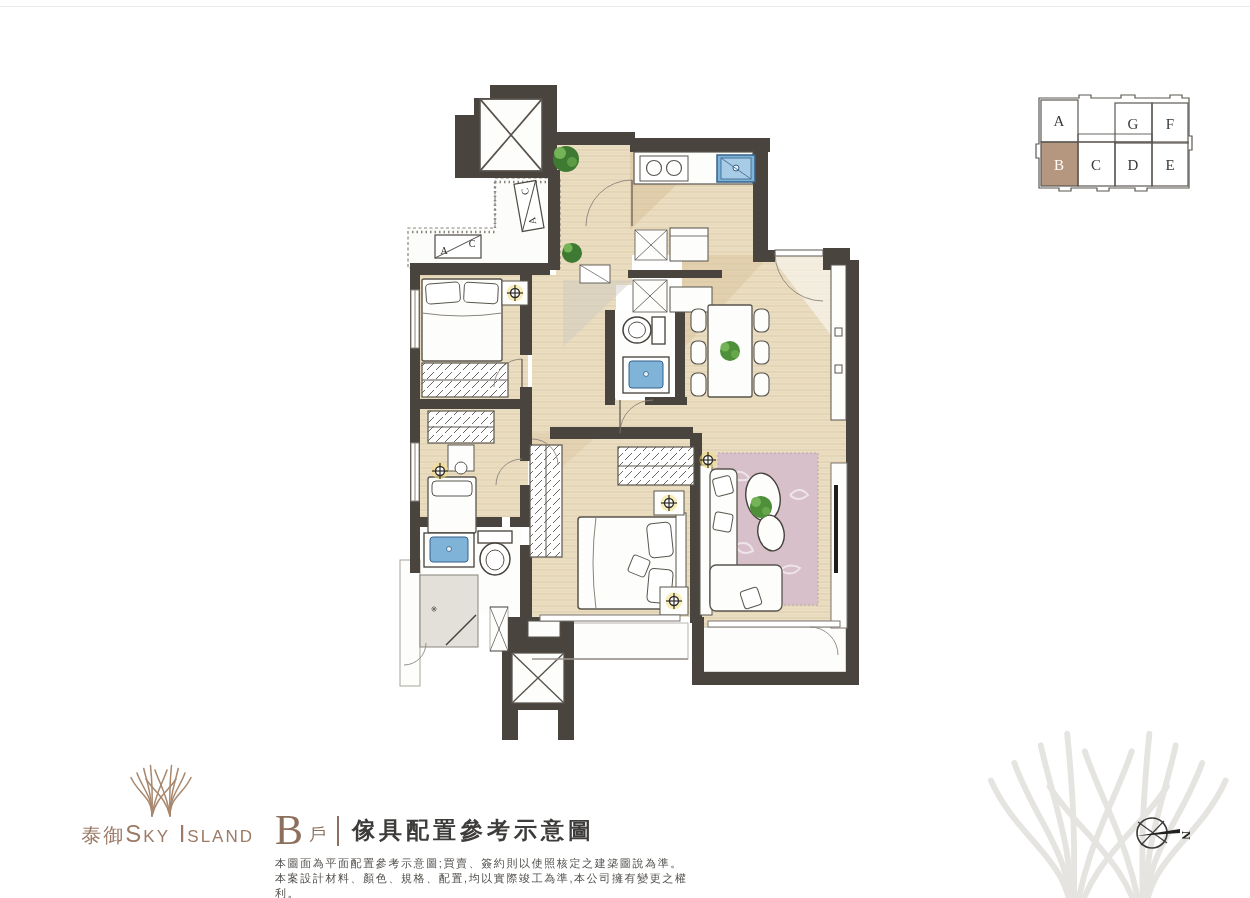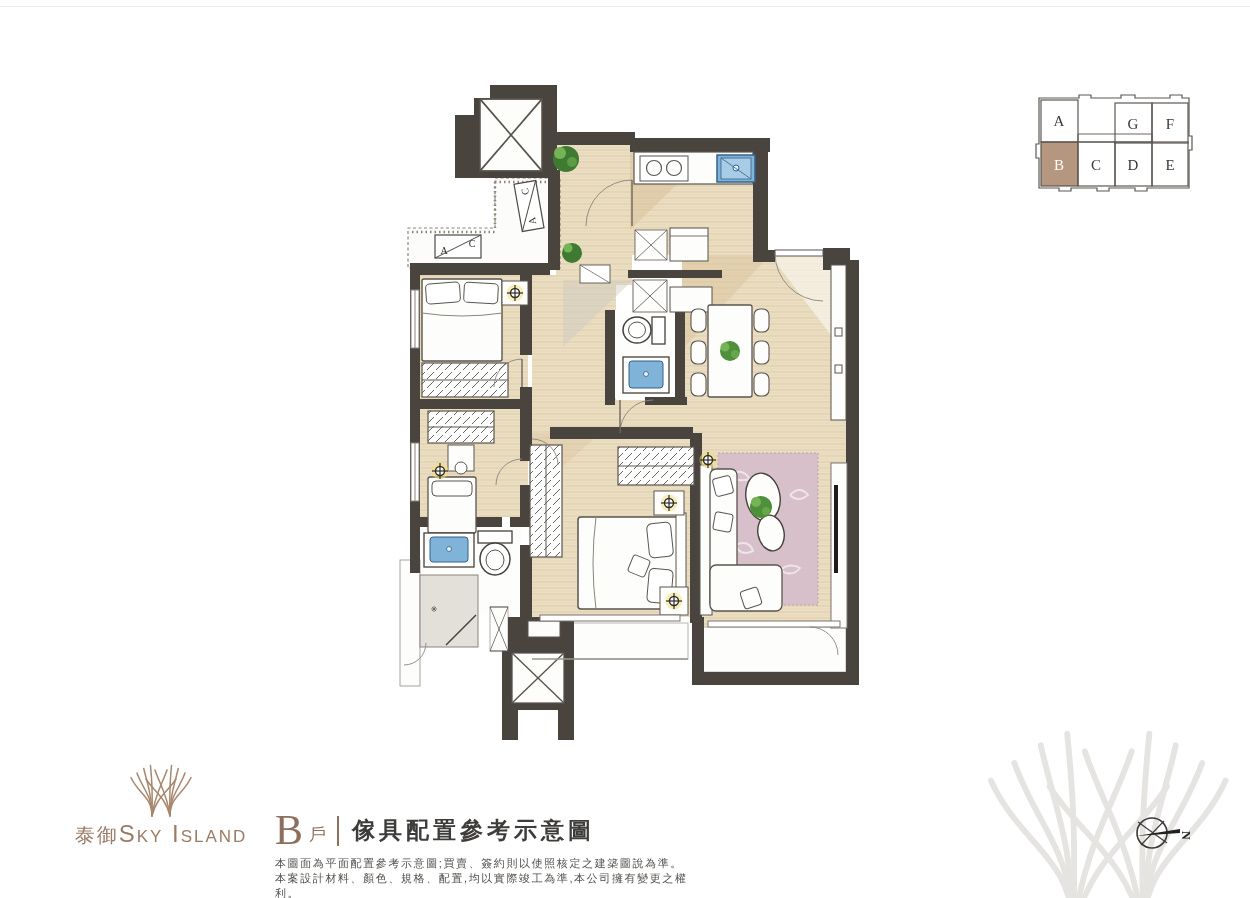--- a/index.html
+++ b/index.html
@@ -1,21 +1,21 @@
 <!DOCTYPE html>
 <html><head>
 <meta charset="utf-8">
 <style>
   html,body{margin:0;padding:0;background:#fff;}
   .canvas{position:relative;width:1250px;height:898px;background:#ffffff;overflow:hidden;
           font-family:"Liberation Sans",sans-serif;}
   .canvas:before{content:"";position:absolute;left:0;top:6px;width:100%;height:1px;background:#eceae7;}
   .abs{position:absolute;}
   
-  .logo-block{left:68px;top:758px;width:186px;text-align:center;color:#9b7b66;}
+  .logo-block{left:68px;top:758px;width:186px;text-align:right;color:#9b7b66;}
   .logo-text{margin-top:2px;font-size:21px;letter-spacing:1px;white-space:nowrap;}
   .logo-cn{font-size:20px;letter-spacing:2px;}
   .logo-en{font-variant:small-caps;font-size:24px;letter-spacing:2px;}
   
   .title-block{left:275px;top:776px;width:420px;color:#3d3c3a;}
   .title-row{display:flex;align-items:flex-end;gap:6px;}
   .unit-letter{font-family:"Liberation Serif",serif;font-size:42px;line-height:36px;color:#8c6f5c;}
   .unit-suffix{font-size:17px;color:#8c6f5c;padding-bottom:2px;}
   .title-divider{width:2px;height:30px;background:#8c6f5c;margin:0 7px 2px 5px;}
   .title-heading{font-size:23px;font-weight:bold;letter-spacing:4px;padding-bottom:2px;margin-top:39px;}

